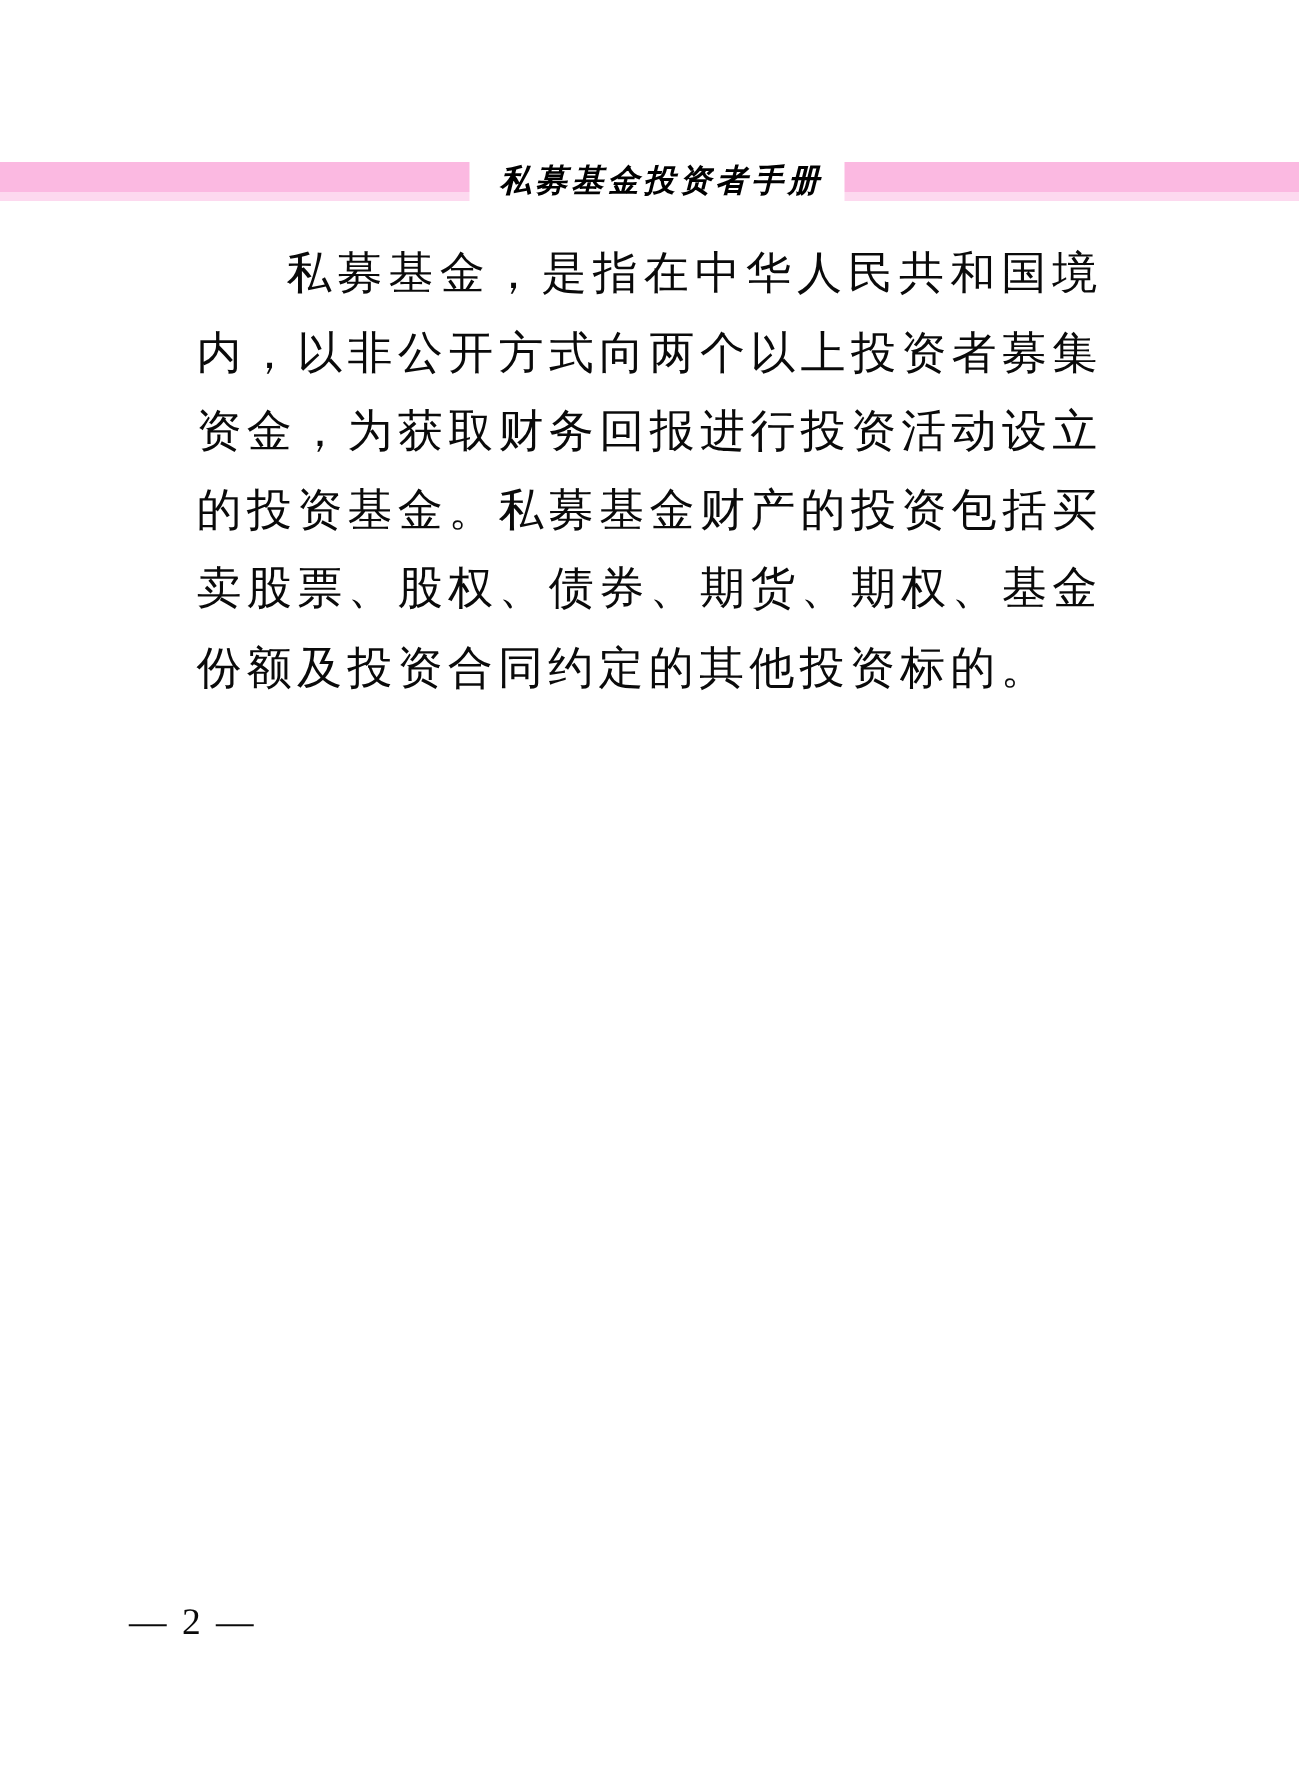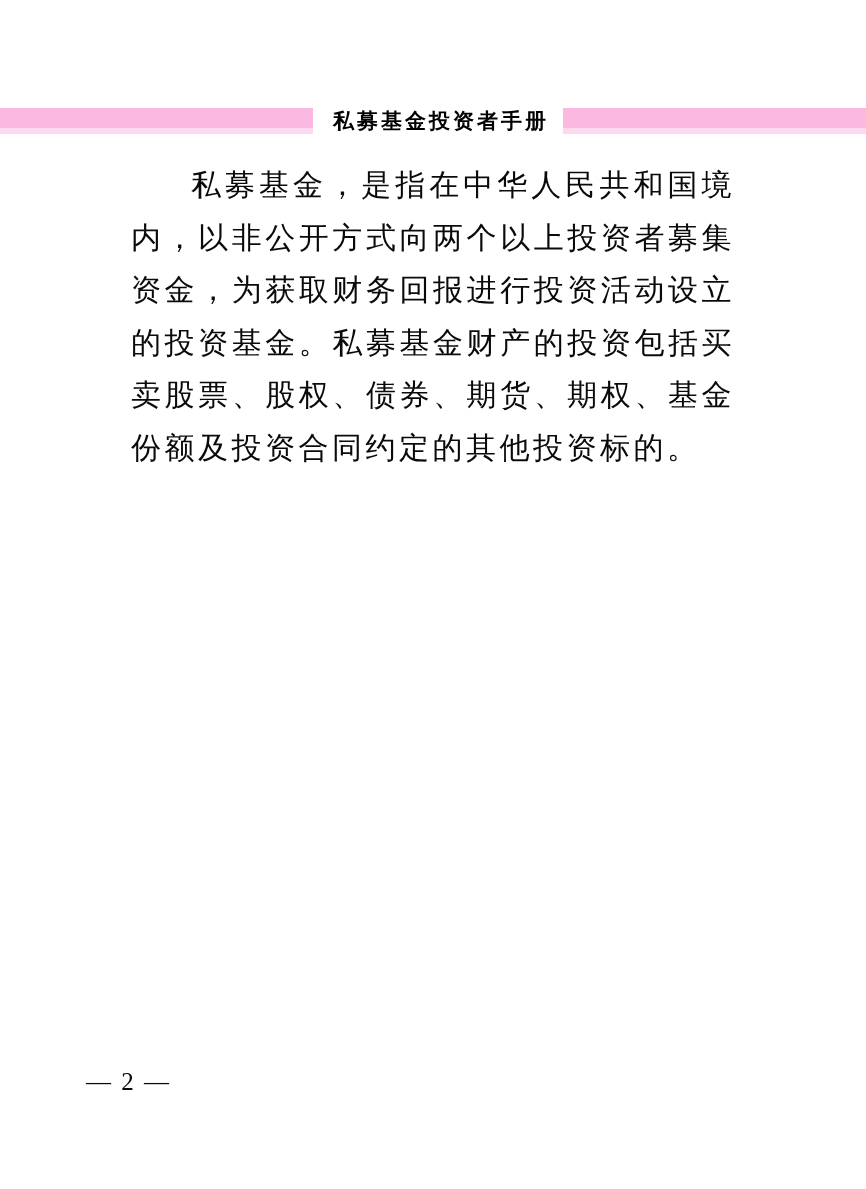--- a/index.html
+++ b/index.html
@@ -20,20 +20,21 @@
 
   
   .running-header {
     position: absolute;
     top: 108px;
     left: 0;
     right: 0;
     height: 26px;
     display: flex;
     align-items: center;
+    font-style: italic;
   }
   .header-bar {
     height: 100%;
     background: linear-gradient(
       to bottom,
       var(--bar-color) 0%,
       var(--bar-color) 76%,
       var(--bar-light-color) 76%,
       var(--bar-light-color) 100%
     );
@@ -60,20 +61,21 @@
     font-size: 30px;
     line-height: 52.5px;
     letter-spacing: 3.5px;
     color: #0a0a0a;
     text-align: justify;
   }
   .content p {
     margin: 0;
     padding: 0;
     text-indent: 2em;
+    font-family: Liberation Mono, monospace;
   }
 
   
   .page-footer {
     position: absolute;
     left: 86px;
     top: 1068px;
     font-size: 25px;
     color: #0a0a0a;
     letter-spacing: 2px;

